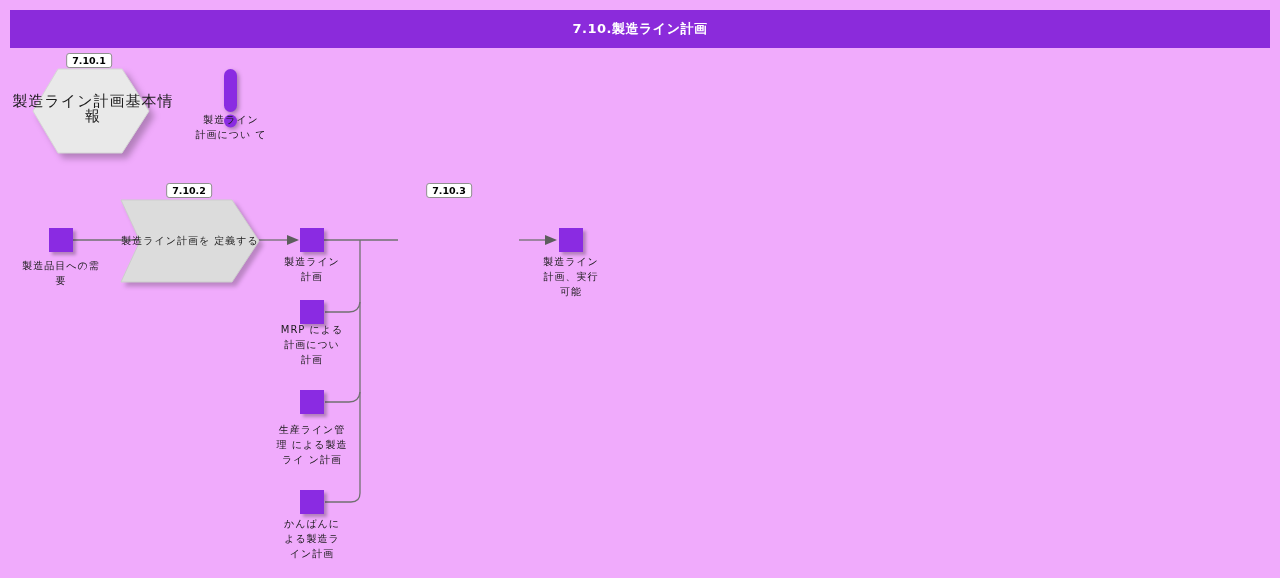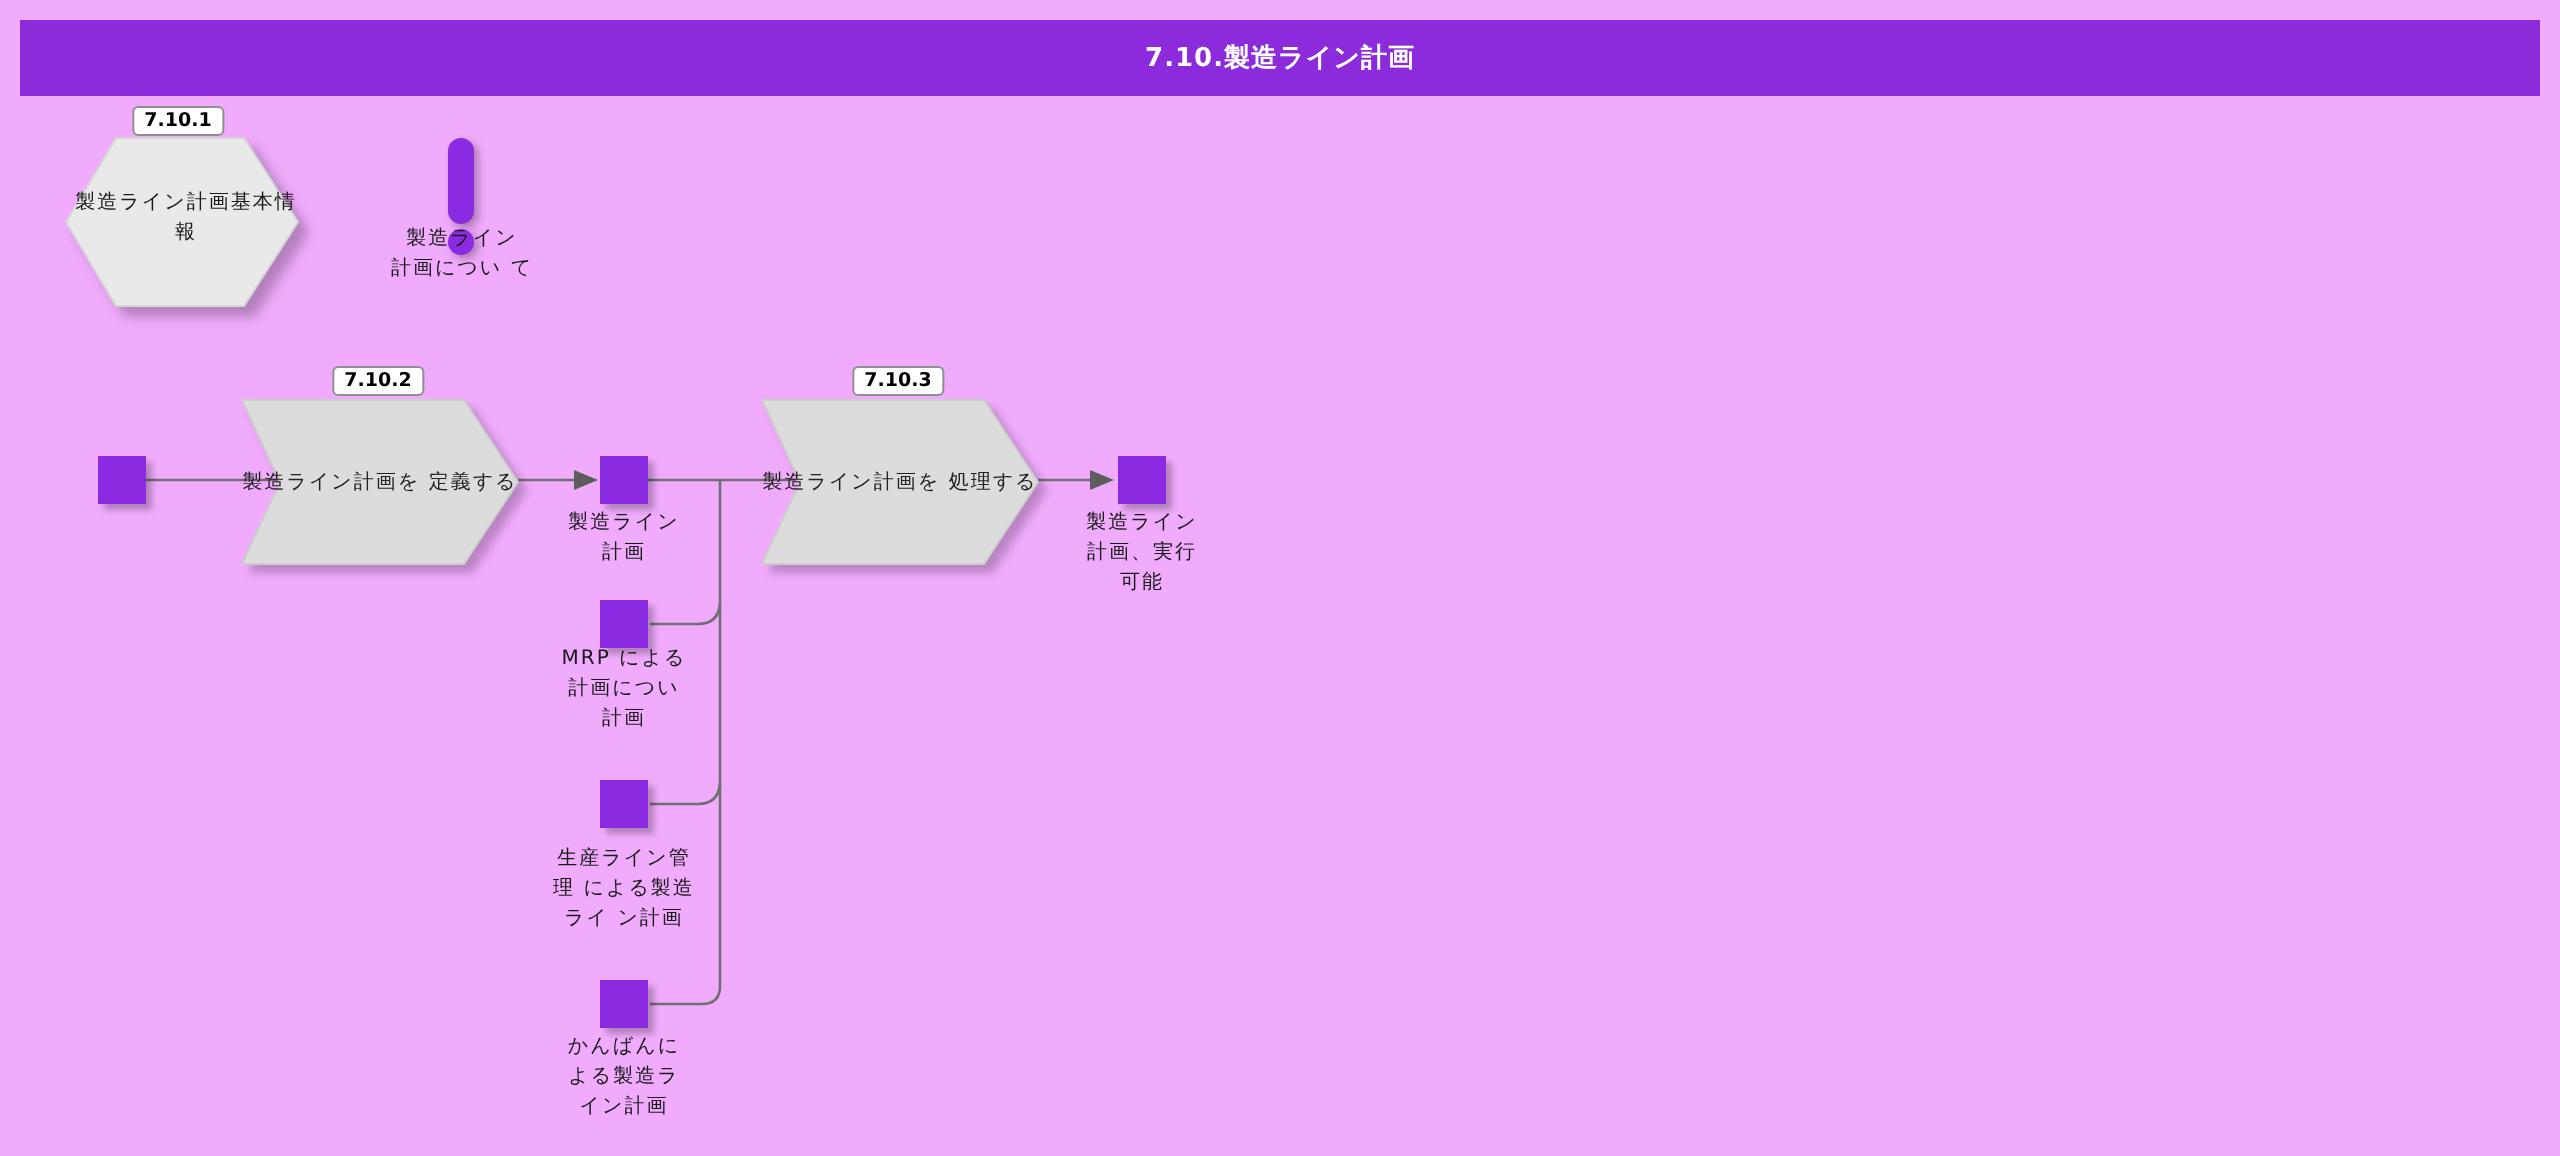--- a/index.html
+++ b/index.html
@@ -38,21 +38,21 @@
     position:absolute;left:-6px;top:0;width:152px;height:84px;
     display:flex;align-items:center;justify-content:center;
     font-size:10px;letter-spacing:1px;white-space:nowrap;color:#222;z-index:2;
   }
   .hex-wrap{position:absolute;left:32px;top:68px;width:122px;height:86px;}
   .hex-wrap svg{position:absolute;left:0;top:0;overflow:visible;}
   .hex-shape{fill:#e9e9e9;stroke:#d6d6d6;stroke-width:1;
     filter:drop-shadow(5px 5px 3px rgba(0,0,0,.25));}
   .hex-label{
     position:absolute;left:-22px;top:26px;width:166px;text-align:center;
-    font-size:10px;line-height:15px;letter-spacing:1px;color:#1a1a1a;white-space:pre-line;
+    font-size:15px;line-height:15px;letter-spacing:1px;color:#1a1a1a;white-space:pre-line;
   }
   .excl{position:absolute;left:216px;top:66px;overflow:visible;}
   .excl-shape{fill:var(--accent-purple,#8A2BE2);
     filter:drop-shadow(2px 2px 2px rgba(0,0,0,.3));}
 </style>
 </head>
 <body>
 
 <div class="canvas">
 
@@ -90,28 +90,24 @@
 
   <div class="idbox" style="left:189px;top:183px;text-align:right;">7.10.2</div>
   <div class="chev" style="left:120px;top:199px;text-align:right;">
     <svg width="145" height="90">
       <polygon class="chev-shape" points="1,1 112,1 139,42 112,83 1,83 20,42"></polygon>
     </svg>
     <div class="chev-label">製造ライン計画を 定義する</div>
   </div>
 
   <div class="idbox" style="left:449px;top:183px;">7.10.3</div>
-  <div class="chev" style="left:380px;top:199px;">
-    <svg width="145" height="90">
-      <polygon class="chev-shape" points="1,1 112,1 139,42 112,83 1,83 20,42"></polygon>
-    </svg>
-    <div class="chev-label">製造ライン計画を 処理する</div>
-  </div>
 
   <div class="sq" style="left:49px;top:228px;"></div>
+  <div class="node-label" style="left:61px;top:258px;">製造品目への需
+要</div>
 
   <div class="sq" style="left:300px;top:228px;"></div>
   <div class="node-label" style="left:312px;top:254px;">製造ライン
 計画</div>
 
   <div class="sq" style="left:300px;top:300px;"></div>
   <div class="node-label" style="left:312px;top:322px;">MRP による
 計画につい
 計画</div>
 

